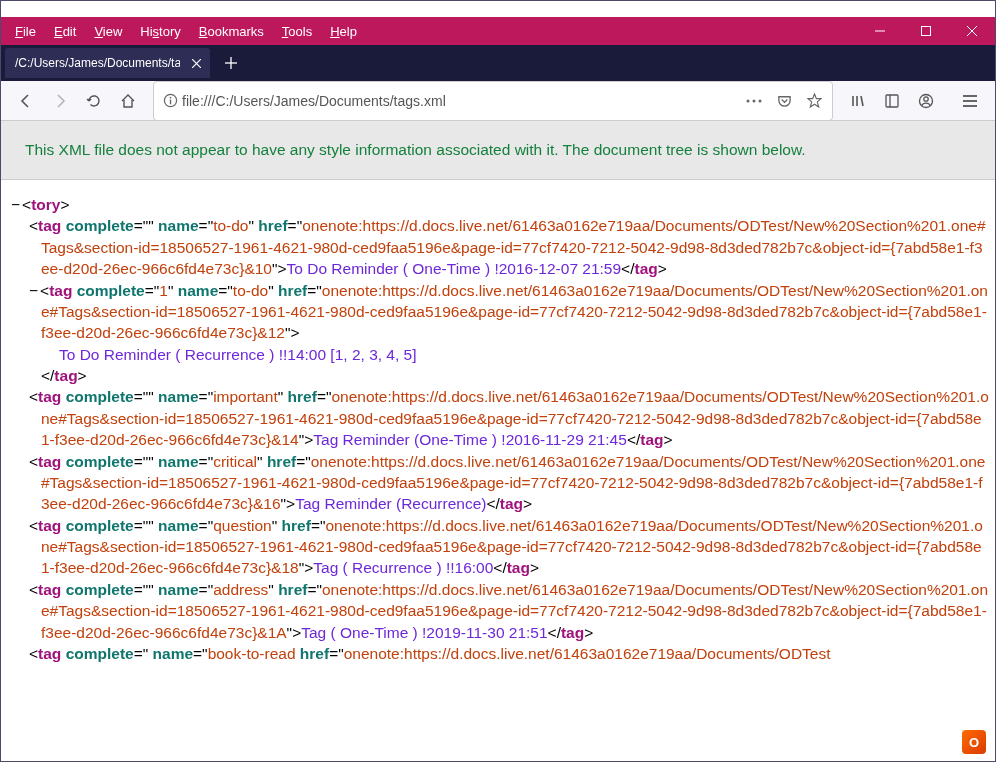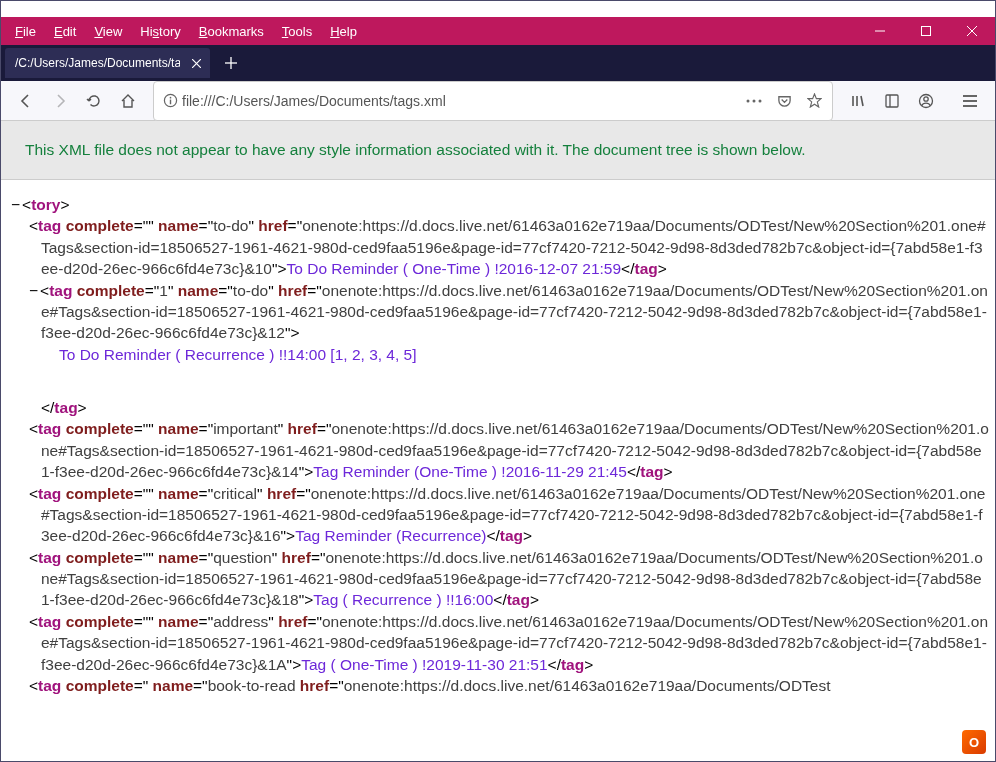--- a/index.html
+++ b/index.html
@@ -150,26 +150,26 @@
   height: 590px;
   color: #000;
 }
 .xml-content .line {
   padding-left: 30px;
   text-indent: -12px;
   word-break: break-all;
 }
 .xml-content .line.root { padding-left: 12px; text-indent: -12px; }
 .xml-content .line.indent2 { padding-left: 48px; text-indent: 0;}
-.xml-content .line.close { padding-left: 30px; text-indent: 0; margin-top: 32px;}
+.xml-content .line.close { padding-left: 30px; text-indent: 0;}
 .twisty { color: #000; margin-right: 2px;}
 .punct { color: #000; }
 .tagname { color: #a0137d; font-weight: bold; }
-.attrname { color: #7f1d1d; font-weight: bold; }
-.attrval { color: #404040; }
+.attrname { color: #0f766e; font-weight: bold; }
+.attrval { color: #c2410c; }
 .text { color: #6d28d9; }
 .watermark {
   position: absolute;
   right: 10px;
   bottom: 8px;
   display: flex;
   align-items: center;
   gap: 4px;
   font-size: 13px;
   color: #333;

